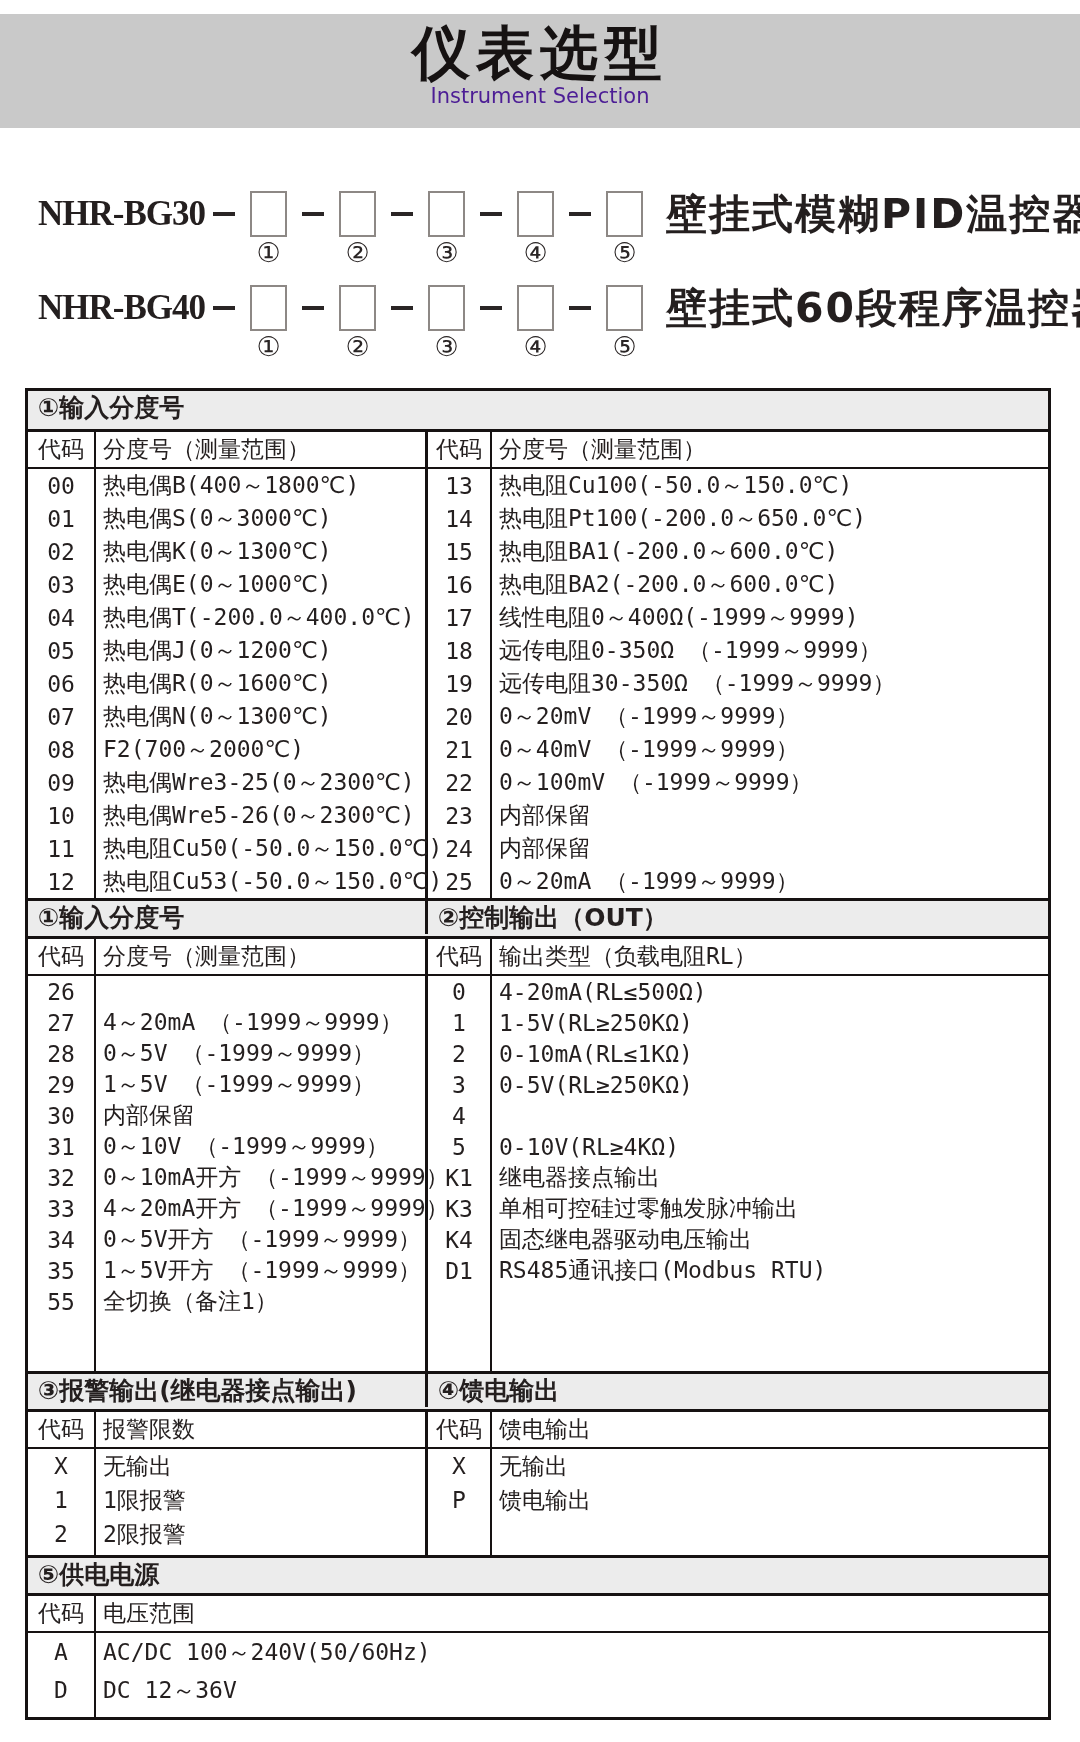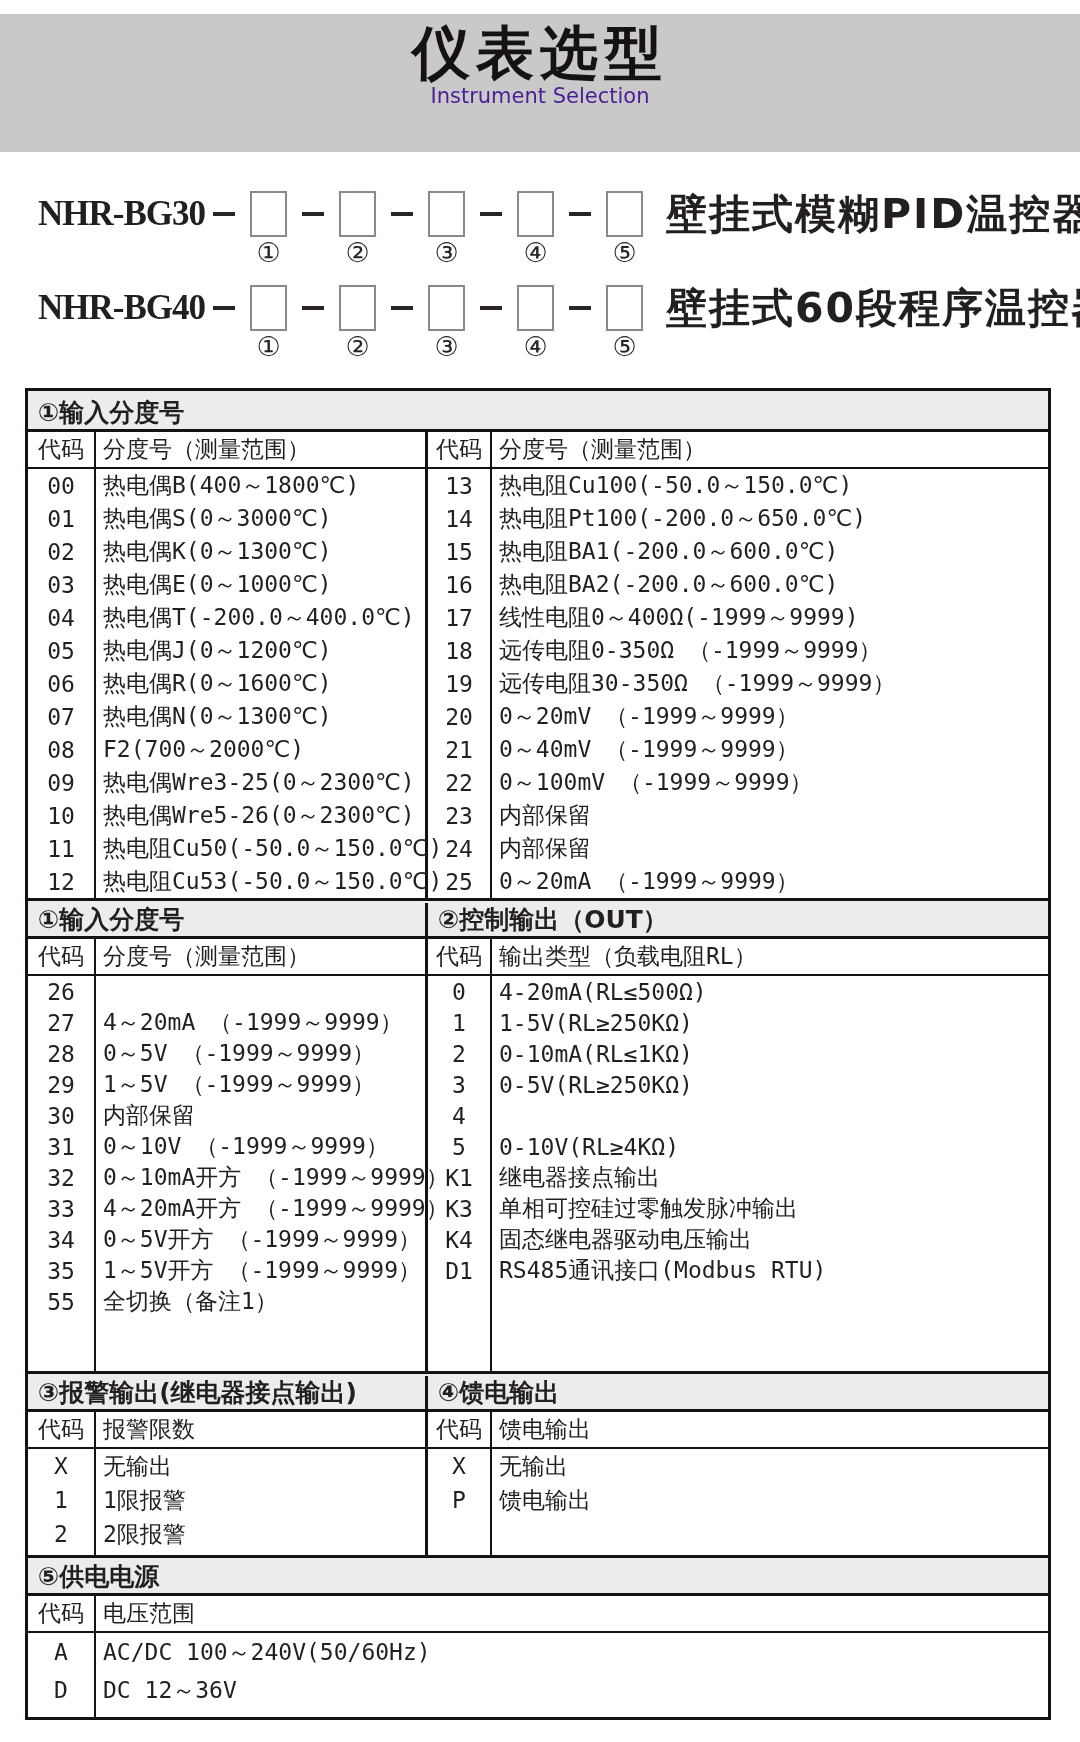--- a/index.html
+++ b/index.html
@@ -2,40 +2,40 @@
 <html><head>
 <meta charset="utf-8">
 <style>
   html,body{margin:0;padding:0;}
   body{
     width:1080px;height:1742px;position:relative;background:#ffffff;
     font-family:"DejaVu Sans","Liberation Sans",sans-serif;color:#241f1f;
     overflow:hidden;
   }
   
-  .band{position:absolute;top:14px;left:0;width:1080px;height:138px;background:#c9c9c9;text-align:center;}
+  .band{position:absolute;top:14px;left:0;width:1080px;height:114px;background:#c9c9c9;text-align:center;}
   .band .title{margin-top:8px;font-size:58px;font-weight:bold;letter-spacing:6px;line-height:62px;color:#161212;}
   .band .subtitle{font-size:21px;line-height:24px;color:#4c1d95;}
   
   .model-line{position:absolute;display:flex;align-items:center;height:48px;}
   #model1{top:190px;left:38px;}
   #model2{top:284px;left:38px;}
   .model-code{font-family:Liberation Serif, serif;font-size:35px;font-weight:bold;letter-spacing:-1px;white-space:nowrap;color:#241f1f;}
   .mdash{width:22px;height:0;border-top:4px solid #2a2525;margin:0 8px;flex:none;}
   .slot{position:relative;width:33px;height:42px;border:2px solid #8d8885;margin:0 7px;flex:none;background:#fff;}
   .slot .circle{position:absolute;top:44px;left:50%;transform:translateX(-50%);font-size:27px;font-style:normal;color:#2a2525;}
   .model-desc{font-size:41px;font-weight:600;margin-left:16px;white-space:nowrap;letter-spacing:2px;}
   
   .seltable{
     position:absolute;top:388px;left:25px;width:1026px;box-sizing:border-box;
     border:3px solid #161212;background:#fff;
     font-family:"DejaVu Sans Mono","DejaVu Sans","Liberation Sans",sans-serif;font-size:23px;
   }
   .sec-hdr{background:#ececec;border-bottom:3px solid #161212;height:41px;box-sizing:border-box;
-    display:flex;align-items:flex-end;font-weight:bold;font-size:25px;
+    display:flex;align-items:flex-start;font-weight:bold;font-size:25px;
     font-family:"DejaVu Sans","Liberation Sans",sans-serif;}
   .sec-hdr.bt{border-top:3px solid #161212;}
   .ht{padding-left:10px;white-space:nowrap;}
   .split{display:flex;}
   .half-l{width:400px;flex:none;border-right:3px solid #161212;box-sizing:border-box;position:relative;display:flex;flex-direction:column;}
   .half-r{flex:1;position:relative;display:flex;flex-direction:column;}
   .sec-hdr .half-l,.sec-hdr .half-r{justify-content:center;}
   .codecol::after{content:"";position:absolute;top:0;bottom:0;left:66px;width:2px;background:#161212;}
   .half-r.codecol::after{left:62px;}
   .col-hdr{border-bottom:2px solid #161212;height:37px;box-sizing:border-box;}

